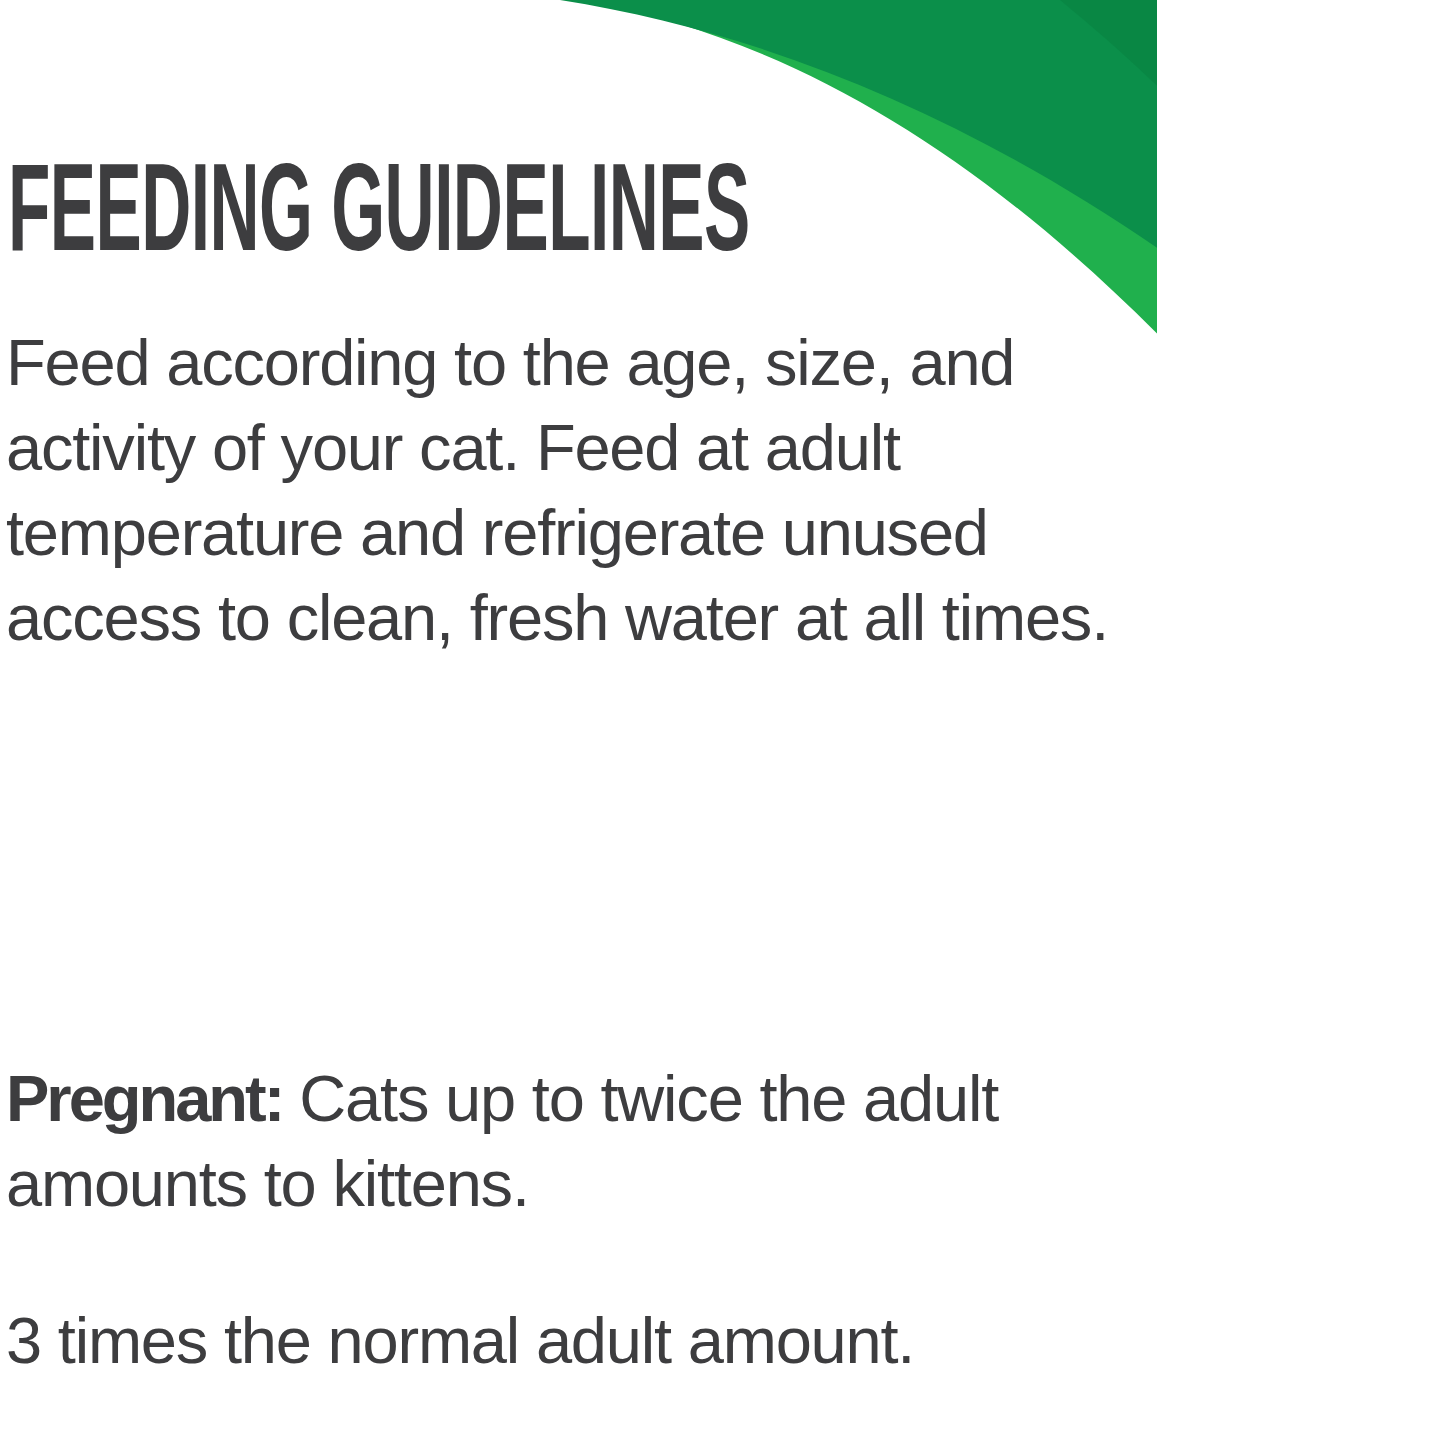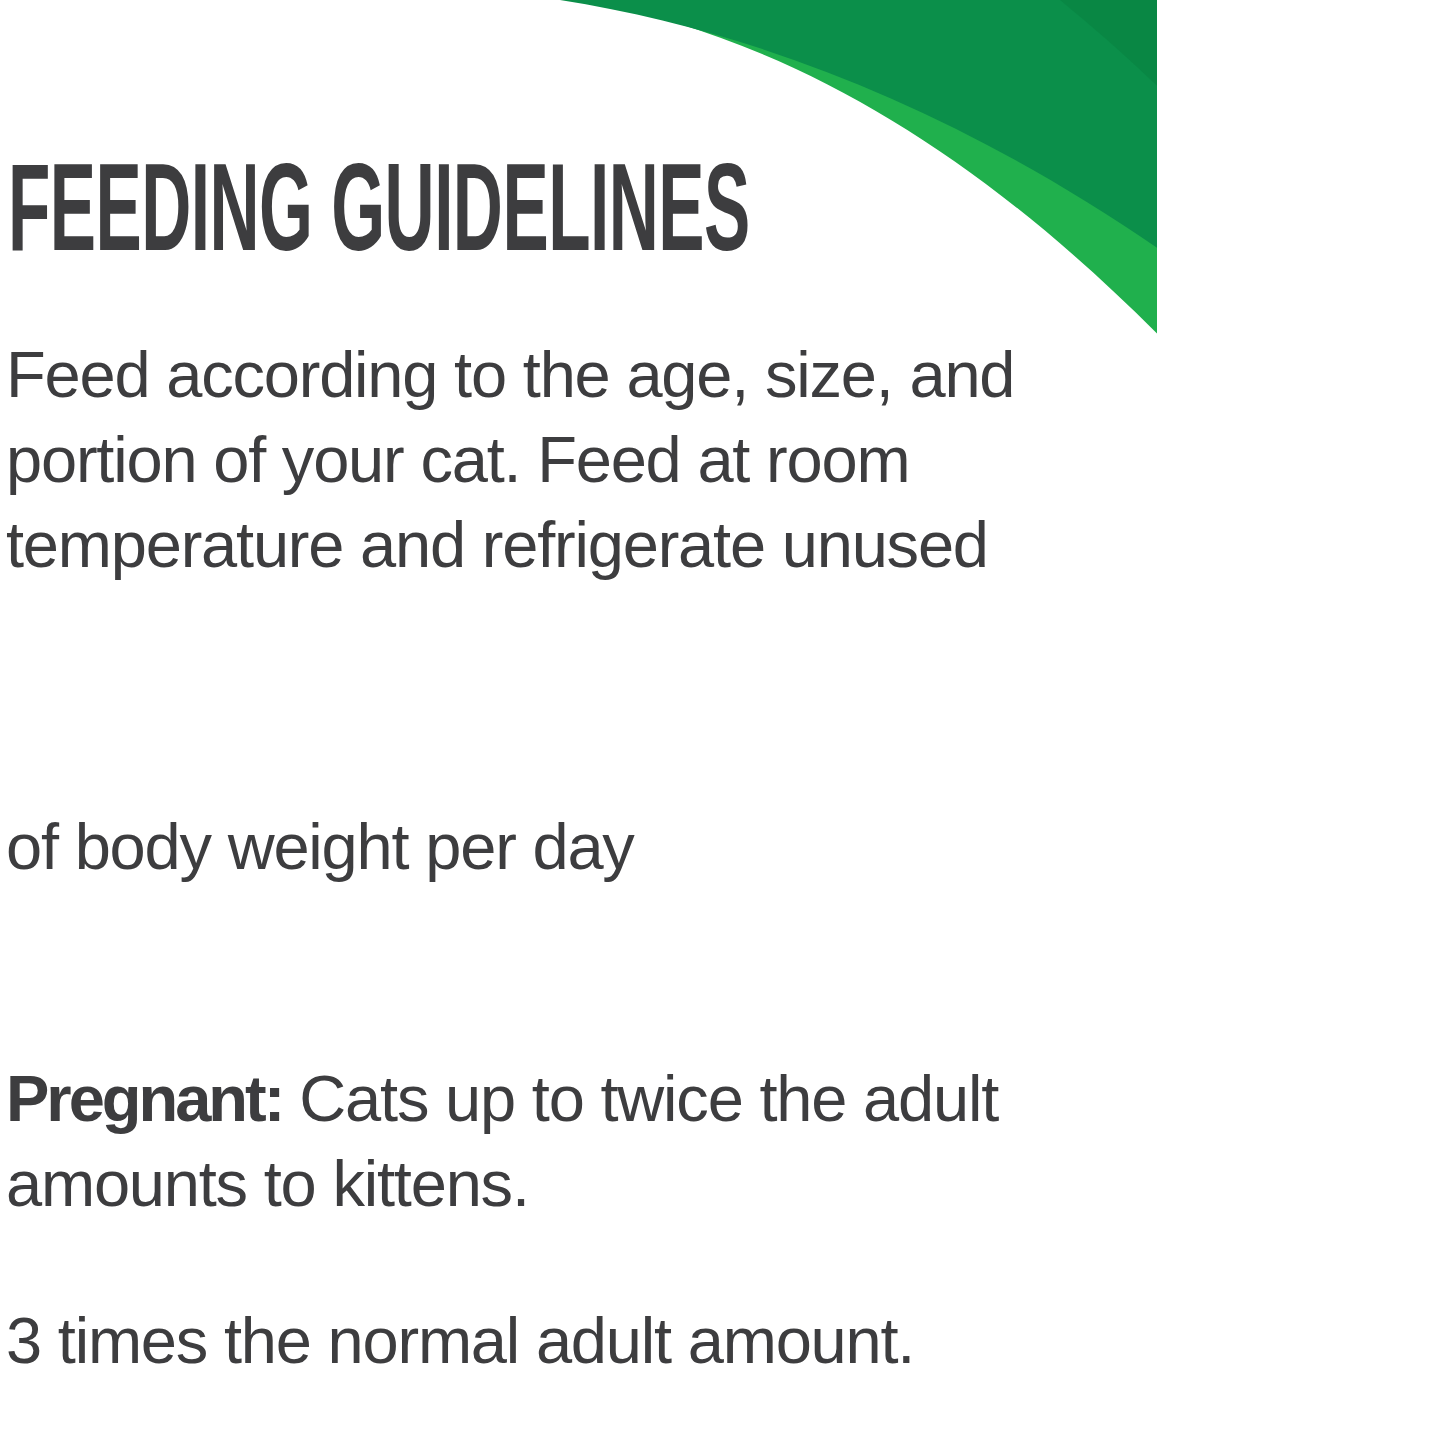--- a/index.html
+++ b/index.html
@@ -46,21 +46,21 @@
   }
   .body-block{
     position:absolute;
     left:6px;
     font-size:65px;
     line-height:85px;
     letter-spacing:-1.2px;
     color:var(--ink);
     white-space:nowrap;
   }
-  .intro{top:332px;}
+  .intro{top:320px;}
   .sec-adult{top:804px;}
   .sec-kittens{top:1056px;}
   .sec-pregnant{top:1298px;}
   .lead{
     font-weight:700;
     letter-spacing:-3px;
     margin-right:17px;
   }
 </style>
 </head>
@@ -71,26 +71,26 @@
   <svg class="swoosh" viewBox="0 0 1445 1454" xmlns="http://www.w3.org/2000/svg" aria-hidden="true">
     <path d="M585,0 L1445,0 L1445,672 C1150,280 900,62 585,0 Z" fill="#20b04d"></path>
     <path d="M560,0 L1445,0 L1445,492 C1190,230 880,50 560,0 Z" fill="#0b8f4a"></path>
     <path opacity="0.45" d="M1060,0 L1445,0 L1445,418 C1330,265 1205,118 1060,0 Z" fill="#077e3f"></path>
   </svg>
 
   <h1 class="heading">FEEDING GUIDELINES</h1>
 
   <div class="body-block intro">
     <div class="line">Feed according to the age, size, and</div>
-    <div class="line">portion of your cat. Feed at room</div>
+    <div class="line">activity of your cat. Feed at adult</div>
     <div class="line">temperature and refrigerate unused</div>
+    <div class="line">access to clean, fresh water at all times.</div>
   </div>
 
   <section class="body-block sec-adult">
-    <div class="line">of body weight per day</div>
   </section>
 
   <section class="body-block sec-kittens">
     <div class="line">
       <span class="lead">Pregnant:</span><span>Cats up to twice the adult</span>
     </div>
     <div class="line">amounts to kittens.</div>
   </section>
 
   <section class="body-block sec-pregnant">

